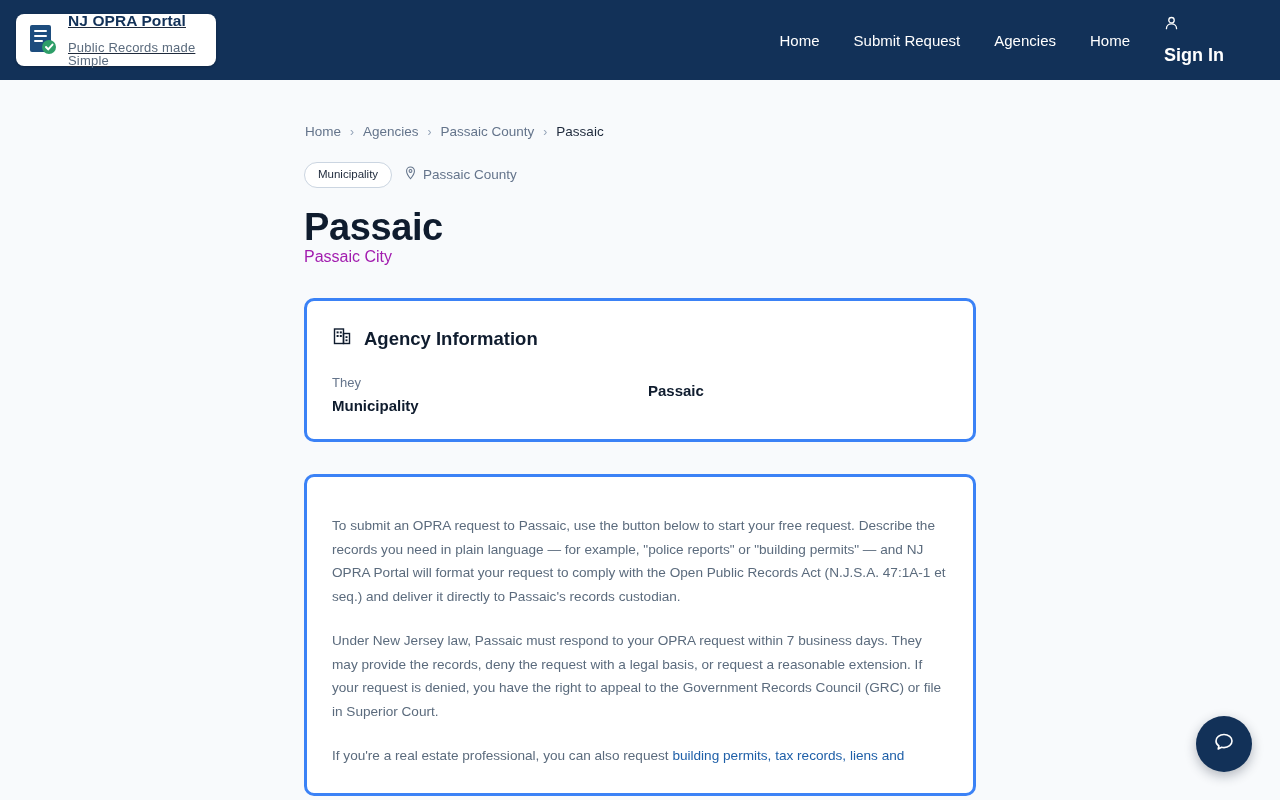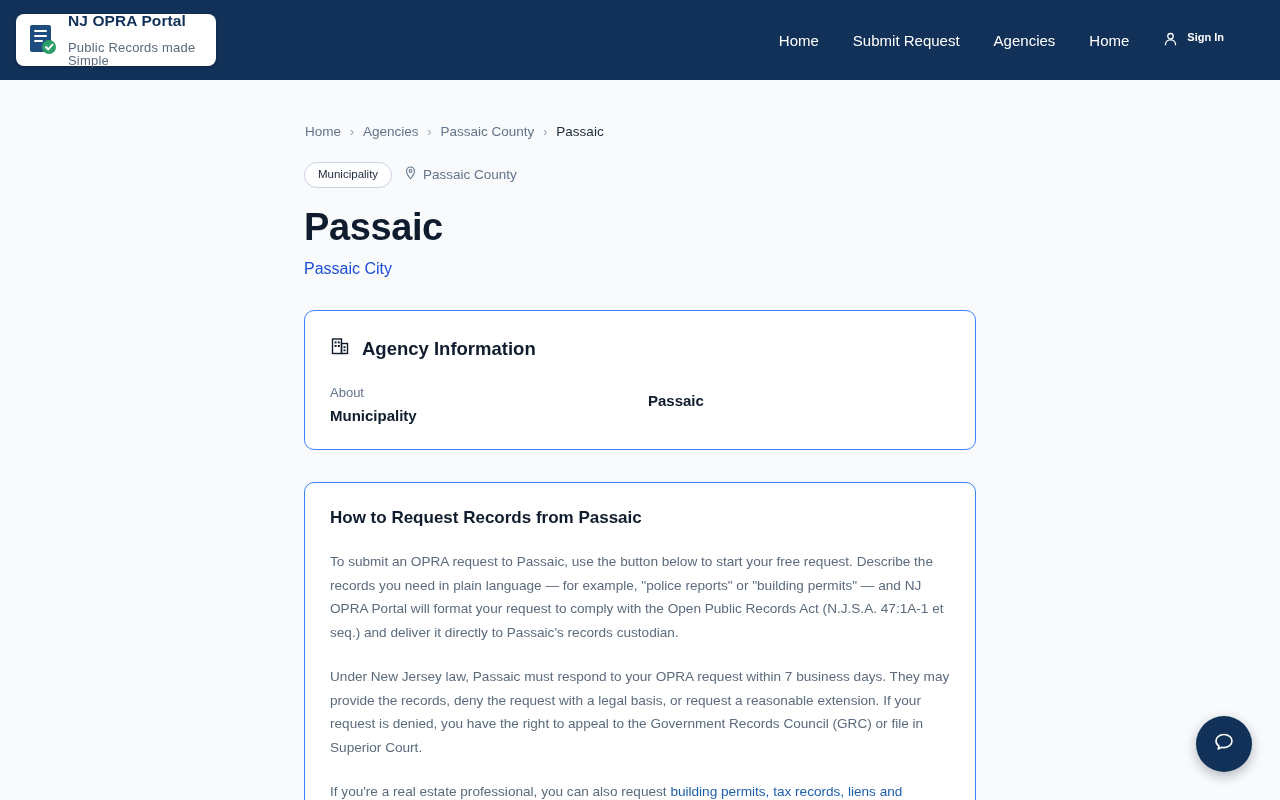--- a/index.html
+++ b/index.html
@@ -33,21 +33,21 @@
     padding: 0 10px;
     gap: 8px;
     box-shadow: 0 1px 3px rgba(0,0,0,.25);
   }
   .logo-mark {
     width: 34px;
     height: 36px;
     flex: 0 0 auto;
     position: relative;
   }
-  .logo-text { display: flex; flex-direction: column; justify-content: center; line-height: 1; }
+  .logo-text { display: flex; flex-direction: column; justify-content: center; line-height: 1; text-decoration: underline; }
   .logo-title {
     font-size: 15.5px;
     font-weight: bold;
     color: #123158;
     letter-spacing: .1px;
   }
   .logo-sub {
     font-size: 13px;
     color: #5b6b7d;
     margin-top: 13px;
@@ -64,21 +64,22 @@
     color: #ffffff;
     font-size: 15px;
     text-decoration: none;
     white-space: nowrap;
   }
   .nav .signin {
     display: flex;
     align-items: flex-start;
     gap: 9px;
     font-weight: bold;
-    font-size: 11px;
+    font-size: 18px;
+    flex-direction: column;
   }
 
   
   .page {
     height: 720px;
     background: #f8fafc;
     overflow: hidden;
     position: relative;
   }
   .container {
@@ -126,28 +127,28 @@
 
   h1.title {
     font-size: 38px;
     line-height: 1.1;
     margin: 19px 0 0 0;
     color: #0f1c2e;
     letter-spacing: -.4px;
   }
   .subtitle {
     font-size: 16px;
-    color: #1d4ed8;
-    margin-top: 12px;
+    color: #a21caf;
+    margin-top: 0;
   }
 
   
   .card {
     background: #ffffff;
-    border: 1px solid #3b82f6;
+    border: 3px solid #3b82f6;
     border-radius: 10px;
     margin-top: 32px;
     padding: 25px;
   }
   .card-head {
     display: flex;
     align-items: center;
     gap: 12px;
     font-size: 18.5px;
     font-weight: bold;
@@ -271,31 +272,30 @@
             <rect x="4.6" y="9" width="2" height="2" fill="#0f1c2e"></rect>
             <rect x="7.8" y="9" width="2" height="2" fill="#0f1c2e"></rect>
             <rect x="13.5" y="10.2" width="2" height="1.8" fill="#0f1c2e"></rect>
             <rect x="13.5" y="13.4" width="2" height="1.8" fill="#0f1c2e"></rect>
           </svg>
         </span>
         <span>Agency Information</span>
       </div>
       <div class="info-grid">
         <div>
-          <div class="info-label">About</div>
+          <div class="info-label">They</div>
           <div class="info-value">Municipality</div>
         </div>
         <div>
           <div class="info-value">Passaic</div>
         </div>
       </div>
     </div>
 
     <div class="card">
-      <h2 class="card-title">How to Request Records from Passaic</h2>
       <p class="para">To submit an OPRA request to Passaic, use the button below to start your free request. Describe the records you need in plain language — for example, "police reports" or "building permits" — and NJ OPRA Portal will format your request to comply with the Open Public Records Act (N.J.S.A. 47:1A-1 et seq.) and deliver it directly to Passaic's records custodian.</p>
       <p class="para">Under New Jersey law, Passaic must respond to your OPRA request within 7 business days. They may provide the records, deny the request with a legal basis, or request a reasonable extension. If your request is denied, you have the right to appeal to the Government Records Council (GRC) or file in Superior Court.</p>
       <p class="para">
         <span>If you're a real estate professional, you can also request </span><a href="#">building permits, tax records, liens and</a>
       </p>
     </div>
 
   </div>
 
   <div class="chat-fab">

